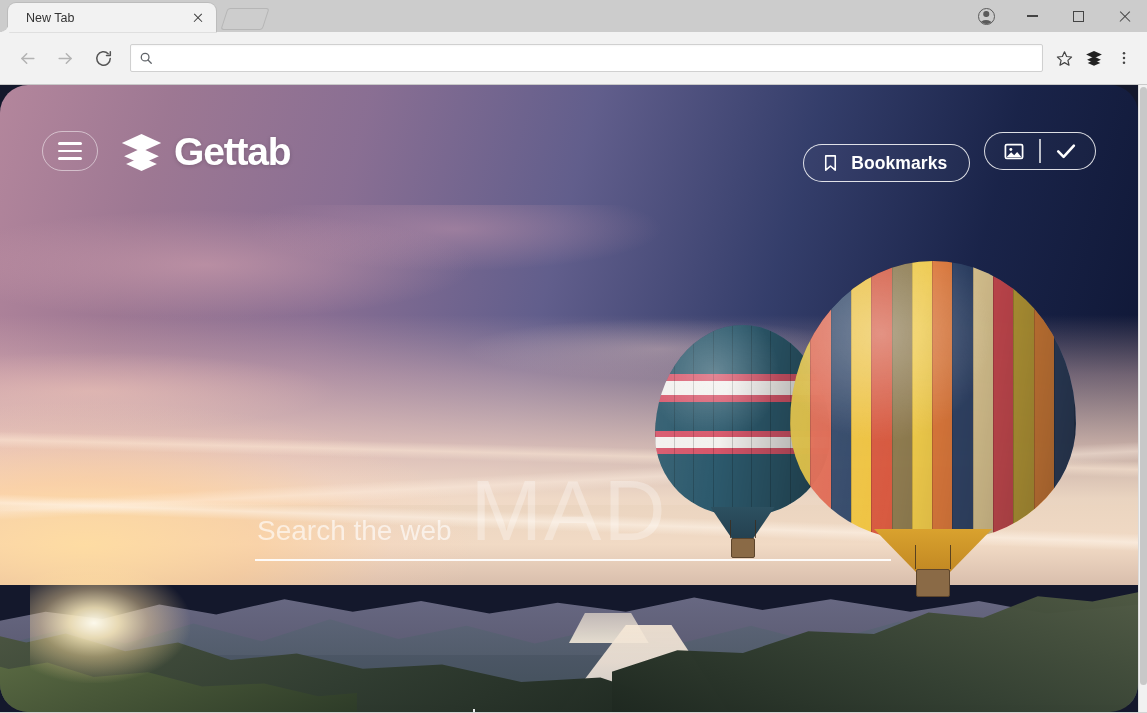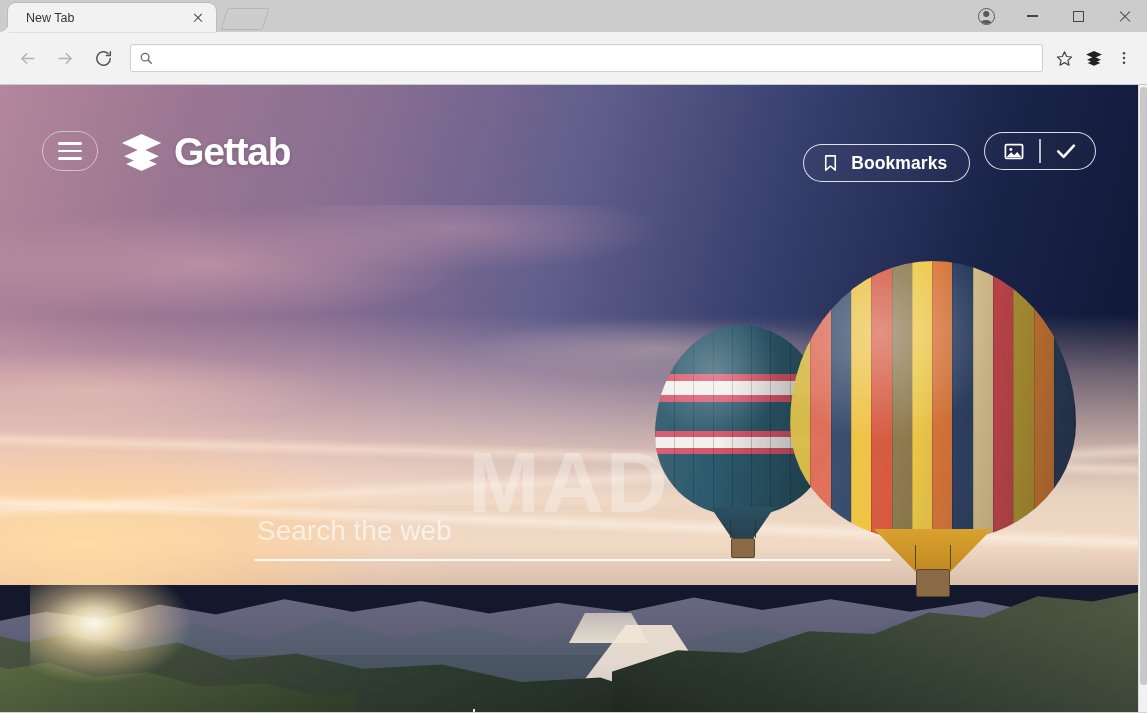--- a/index.html
+++ b/index.html
@@ -113,21 +113,21 @@
   .tb-icon {
     width:30px; height:30px; display:flex; align-items:center;
     justify-content:center; cursor:pointer; flex:0 0 30px;
   }
 
   
   .page {
     position:relative; width:1147px; height:627px; overflow:hidden;
     background:#14182c;
   }
-  .viewport { position:absolute; inset:0 9px 0 0; overflow:hidden; }
+  .viewport { position:absolute; inset:0 9px 0 0; overflow:hidden;border-radius:28px; }
 
   
   .bg { position:absolute; inset:0; }
 
   .sky {
     position:absolute; left:0; top:0; width:100%; height:420px;
     background:
       linear-gradient(105deg,
         rgba(188,140,162,.95) 0%,
         rgba(172,130,158,.9) 14%,
@@ -363,22 +363,22 @@
   .quick-access-note {
     position:absolute; left:0; right:0; top:198px; text-align:center;
   }
   .quick-access-note a {
     color:#fff; font-size:14.5px; font-weight:bold;
     text-decoration:underline; text-underline-offset:3px;
     letter-spacing:.05px; text-shadow:0 1px 3px rgba(0,0,0,.25);
   }
 
   .watermark {
-    position:absolute; left:0; right:0; top:348px; text-align:center;
-    font-size:86px; font-weight:bold; letter-spacing:2px;
+    position:absolute; left:0; right:0; top:376px; text-align:center;
+    font-size:86px; font-weight:normal; letter-spacing:2px;
     color:rgba(255,255,255,.30);
     pointer-events:none; user-select:none;
   }
 
   .searchbox {
     position:absolute; left:255px; top:424px; width:636px;
   }
   .search-input {
     width:100%; height:52px; background:transparent;
     border:none; border-bottom:2.2px solid rgba(255,255,255,.92);

